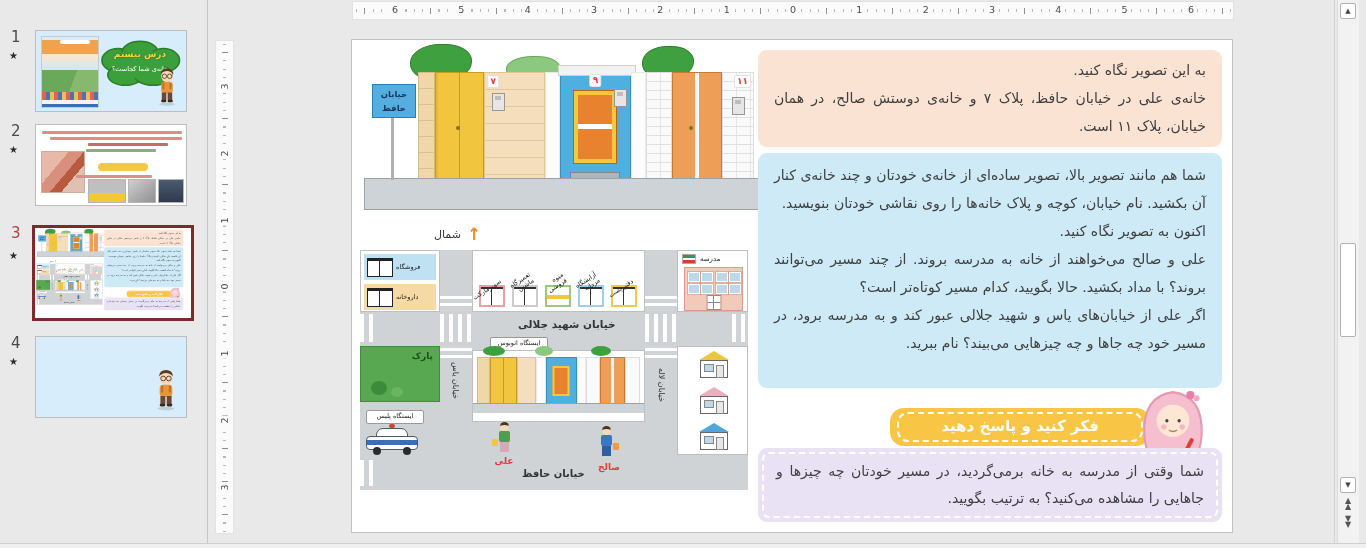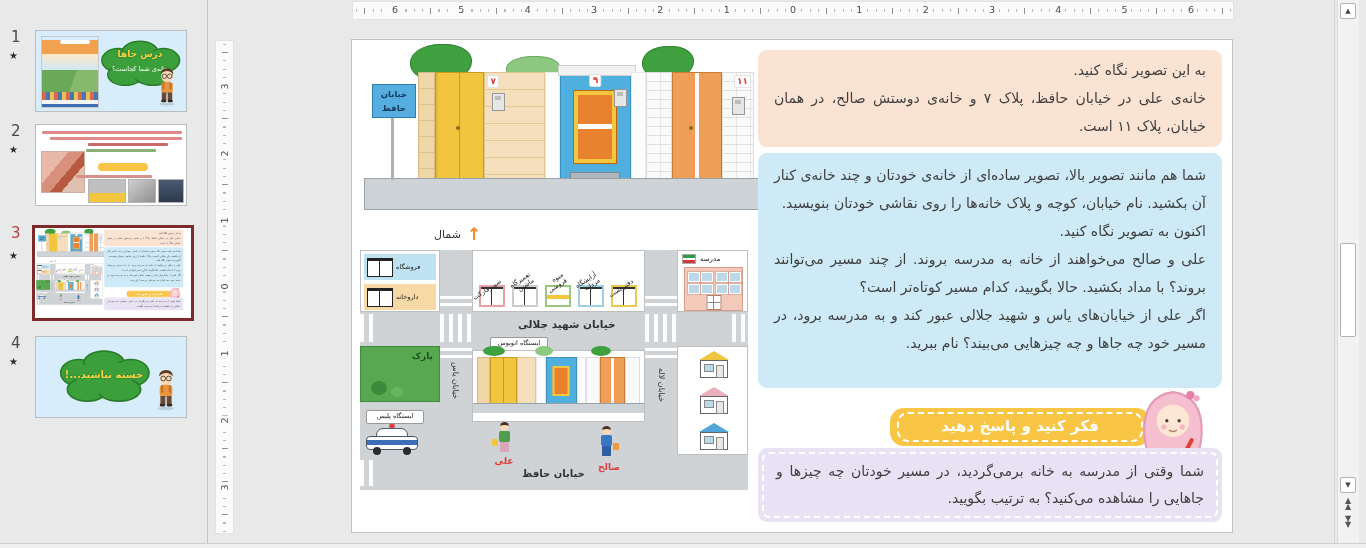--- a/index.html
+++ b/index.html
@@ -202,21 +202,21 @@
         <svg viewBox="0 0 120 70" width="88" height="58">
           <g fill="#3ba03b" stroke="#2a7d2a" stroke-width="2">
             <ellipse cx="30" cy="30" rx="22" ry="16"></ellipse>
               <ellipse cx="60" cy="18" rx="24" ry="14"></ellipse>
             <ellipse cx="92" cy="30" rx="22" ry="16"></ellipse>
               <ellipse cx="40" cy="50" rx="24" ry="14"></ellipse>
             <ellipse cx="78" cy="50" rx="26" ry="14"></ellipse>
               <ellipse cx="60" cy="35" rx="34" ry="20" stroke="none"></ellipse>
           </g>
         </svg>
-        <div class="cloud-txt1" style="top:14px;">درس جاها</div>
+        <div class="cloud-txt1" style="top:14px;">درس بیستم</div>
         <div class="cloud-txt2" style="top:30px;">خانه‌ی شما کجاست؟</div>
       </div>
       <div class="abs" style="left:118px;top:34px;">
         <svg viewBox="0 0 40 62" width="26" height="42">
           <ellipse cx="20" cy="59" rx="12" ry="2.5" fill="rgba(0,0,0,0.13)"></ellipse>
           <circle cx="20" cy="16" r="9" fill="#fcd7b2"></circle>
           <path d="M10 13 Q11 4 20 4 Q29 4 30 13 Q26 8 20 8 Q14 8 10 13Z" fill="#5a3a22"></path>
           <circle cx="16" cy="16" r="3.4" fill="none" stroke="#333" stroke-width="1.2"></circle>
           <circle cx="24" cy="16" r="3.4" fill="none" stroke="#333" stroke-width="1.2"></circle>
           <rect x="11" y="25" width="18" height="17" rx="5" fill="#e8953f"></rect>
@@ -461,33 +461,20 @@
       </div>
 
     </div>
           </div>
         </div>
     </div>
 
     <div class="thumb-num" style="left:11px;top:334px;">4</div>
     <div class="thumb-star" style="left:9px;top:356px;">★</div>
     <div class="thumb-frame t-bluebg" style="left:35px;top:336px;width:150px;height:80px;">
-      <div class="cloud-wrap" style="left:18px;top:8px;width:100px;height:64px;">
-        <svg viewBox="0 0 120 70" width="100" height="64">
-          <g fill="#3ba03b" stroke="#2a7d2a" stroke-width="2">
-            <ellipse cx="30" cy="30" rx="22" ry="16"></ellipse>
-              <ellipse cx="60" cy="18" rx="24" ry="14"></ellipse>
-            <ellipse cx="92" cy="30" rx="22" ry="16"></ellipse>
-              <ellipse cx="40" cy="50" rx="24" ry="14"></ellipse>
-            <ellipse cx="78" cy="50" rx="26" ry="14"></ellipse>
-              <ellipse cx="60" cy="35" rx="34" ry="20" stroke="none"></ellipse>
-          </g>
-        </svg>
-        <div class="cloud-txt1" style="top:24px;font-size:10px;">خسته نباشید...!</div>
-      </div>
       <div class="abs" style="left:116px;top:30px;">
         <svg viewBox="0 0 40 62" width="28" height="44">
           <ellipse cx="20" cy="59" rx="12" ry="2.5" fill="rgba(0,0,0,0.13)"></ellipse>
           <circle cx="20" cy="16" r="9" fill="#fcd7b2"></circle>
           <path d="M10 13 Q11 4 20 4 Q29 4 30 13 Q26 8 20 8 Q14 8 10 13Z" fill="#5a3a22"></path>
           <circle cx="16" cy="16" r="3.4" fill="none" stroke="#333" stroke-width="1.2"></circle>
           <circle cx="24" cy="16" r="3.4" fill="none" stroke="#333" stroke-width="1.2"></circle>
           <rect x="11" y="25" width="18" height="17" rx="5" fill="#e8953f"></rect>
           <rect x="13" y="26" width="3" height="10" fill="#c26d28"></rect>
             <rect x="24" y="26" width="3" height="10" fill="#c26d28"></rect>

